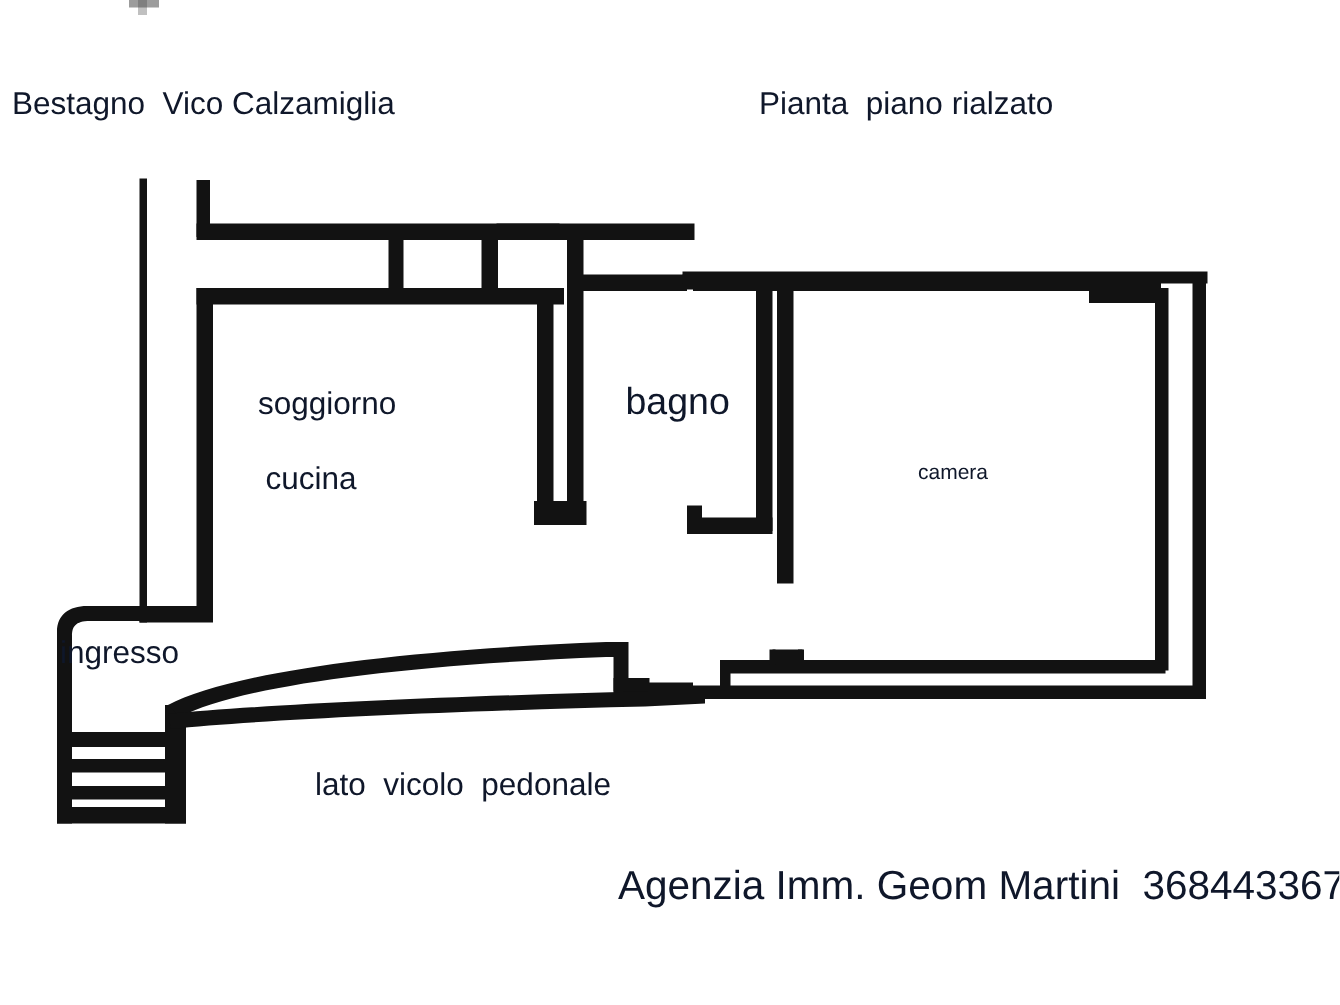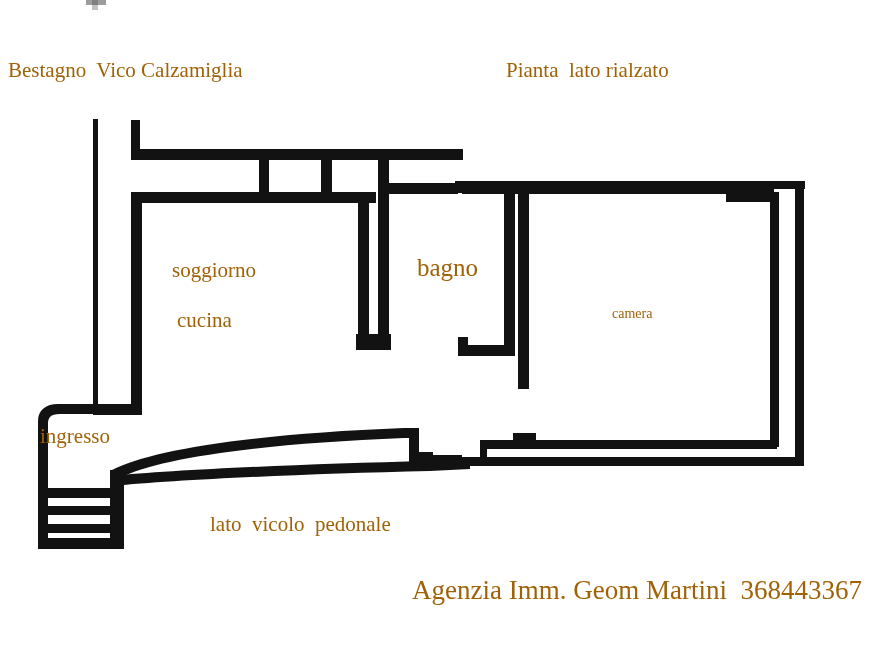--- a/index.html
+++ b/index.html
@@ -10,23 +10,23 @@
   #page {
     position: relative;
     width: 893px;
     height: 670px;
     background: #ffffff;
     overflow: hidden;
     font-family: "Liberation Sans", "DejaVu Sans", sans-serif;
   }
   .txt {
     position: absolute;
-    color: #a16207;
+    color: #0f172a;
     white-space: pre;
-    font-family: Liberation Serif, serif;
+    font-family: Liberation Sans, sans-serif;
   }
   #header-left  { left: 8px;   top: 58px;  font-size: 21px; }
   #header-right { left: 506px; top: 58px;  font-size: 21px; }
   #lbl-soggiorno{ left: 172px; top: 258px; font-size: 21px; text-align: center; }
   #lbl-cucina   { left: 177px; top: 308px; font-size: 21px; }
   #lbl-bagno    { left: 417px; top: 254px; font-size: 25px; }
   #lbl-camera   { left: 612px; top: 306px; font-size: 14px; }
   #lbl-ingresso { left: 40px;  top: 424px; font-size: 21px; }
   #lbl-lato     { left: 210px; top: 512px; font-size: 21px; }
   #footer       { left: 412px; top: 575px; font-size: 27px; }
@@ -40,21 +40,21 @@
   .wall { fill: #121212; }
   .topsmudge { fill: #4a4a4a; }
 </style>
 </head>
 <body>
 
 <div id="page">
 
   <div class="txt" id="header-left">Bestagno  Vico Calzamiglia</div>
 
-  <div class="txt" id="header-right">Pianta  lato rialzato</div>
+  <div class="txt" id="header-right">Pianta  piano rialzato</div>
 
   <svg id="plan-svg" viewBox="0 0 893 670">
 
     <g>
       <rect class="topsmudge" x="86" y="0" width="20" height="5" opacity="0.55"></rect>
       <rect class="topsmudge" x="92" y="0" width="6" height="10" opacity="0.35"></rect>
     </g>
 
     <g>
       <rect class="wall" x="93" y="119" width="5" height="296"></rect>

